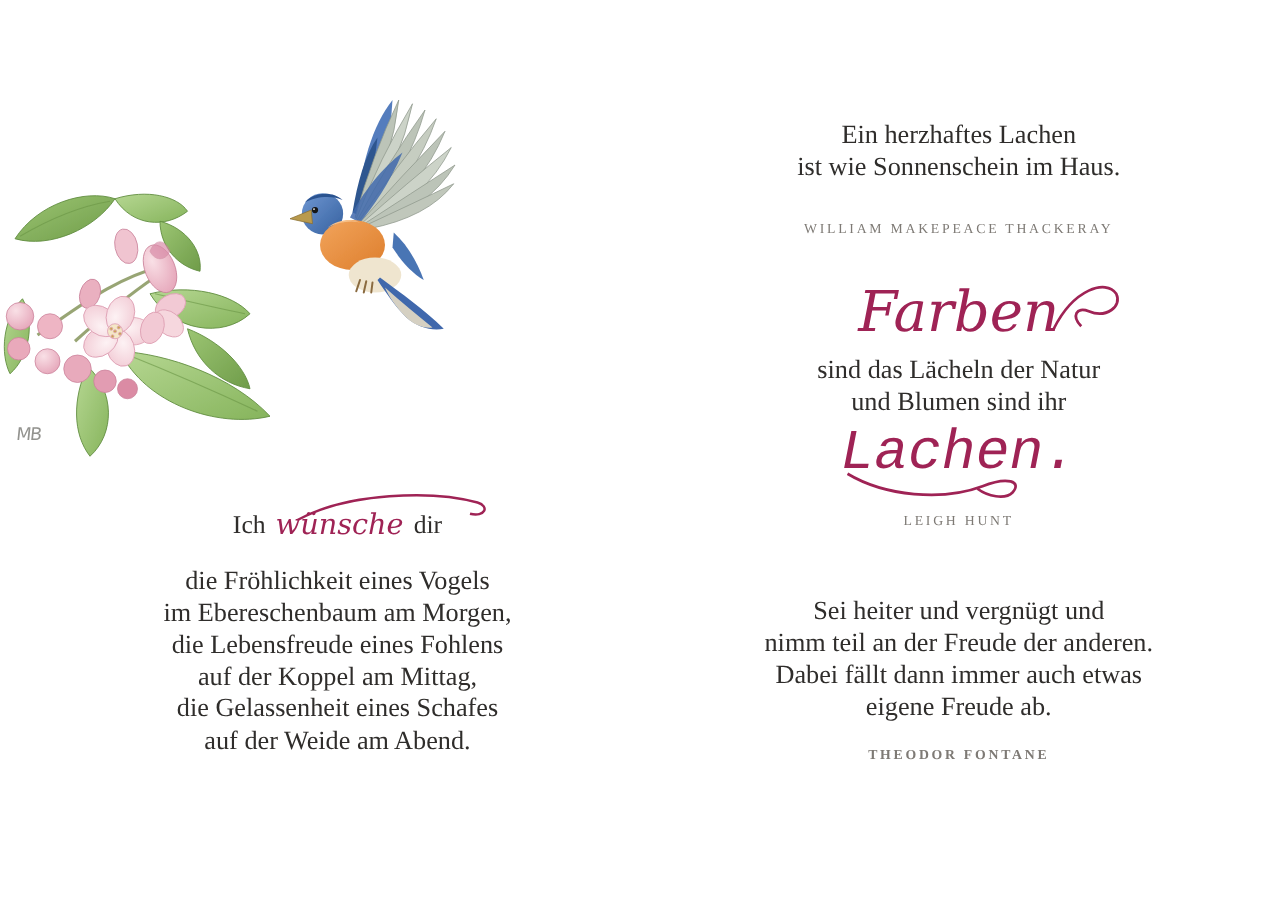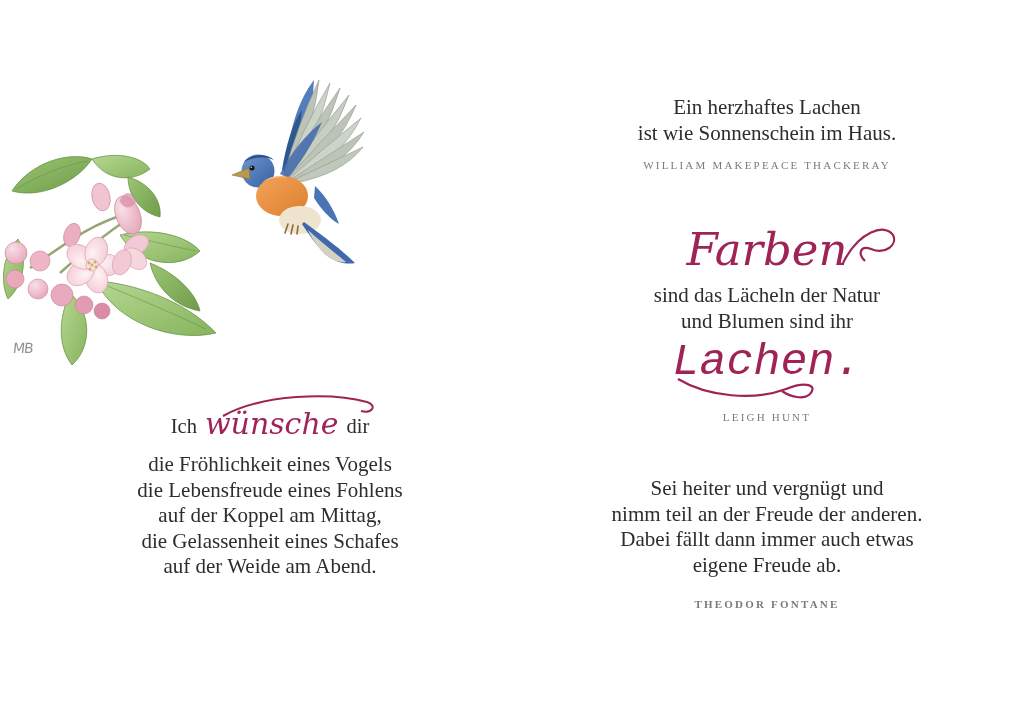--- a/index.html
+++ b/index.html
@@ -32,26 +32,26 @@
   .left-quote .attribution{margin-top:15px;}
 
   .script{
     font-family:"DejaVu Serif","Liberation Serif",serif;
     font-style:italic;color:#9f2355;line-height:1;
   }
   .script-wrap{position:relative;display:inline-block;text-align:right;}
   .flourish{position:absolute;pointer-events:none;}
 
   .opening-line{height:44px;display:flex;align-items:baseline;justify-content:center;gap:8px;font-size:20.5px;}
-  .opening-line .script{font-size:30px;position:relative;top:1px;}
+  .opening-line .script{font-size:23px;position:relative;top:1px;}
   .wuensche-flourish{left:14px;top:-16px;width:160px;height:26px;}
 
   
   .rq-top{left:87px;top:95px;width:340px;}
-  .rq-top .attribution{margin-top:13px;}
+  .rq-top .attribution{margin-top:31px;}
 
   .rq-mid{left:87px;top:227px;width:340px;}
   .farben-line{height:56px;}
   .farben-line .script{font-size:45px;}
   .farben-flourish{right:-52px;top:-4px;width:58px;height:52px;}
   .lachen-line{height:64px;margin-top:6px;}
   .lachen-line .script{font-size:45px;font-family:Liberation Mono, monospace;}
   .lachen-flourish{left:4px;bottom:-16px;width:150px;height:26px;}
   .rq-mid .attribution{margin-top:7px;}
 
@@ -212,20 +212,21 @@
         <span>Ich</span>
         <span class="script-wrap">
           <span class="script">wünsche</span>
           <svg class="flourish wuensche-flourish" viewBox="0 0 160 26">
             <path d="M4,24 C 44,2 112,0 148,10 C 158,13 154,22 142,19" fill="none" stroke="#9f2355" stroke-width="2"></path>
           </svg>
         </span>
         <span>dir</span>
       </div>
       <div class="line">die Fröhlichkeit eines Vogels</div>
+      <div class="line">im Ebereschenbaum am Morgen,</div>
       <div class="line">die Lebensfreude eines Fohlens</div>
       <div class="line">auf der Koppel am Mittag,</div>
       <div class="line">die Gelassenheit eines Schafes</div>
       <div class="line">auf der Weide am Abend.</div>
     </div>
   </section>
 
   <section class="page right">
 
     <div class="quote rq-top">

